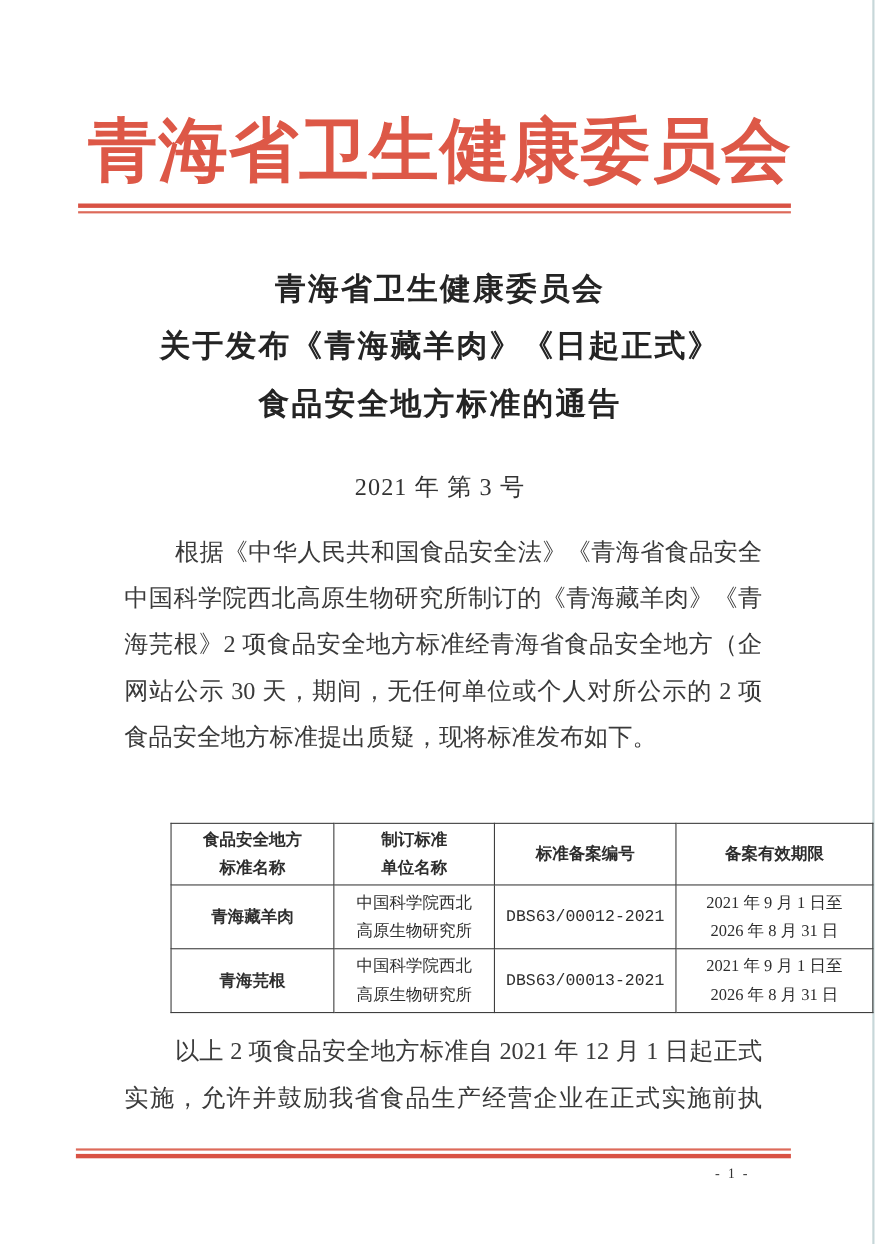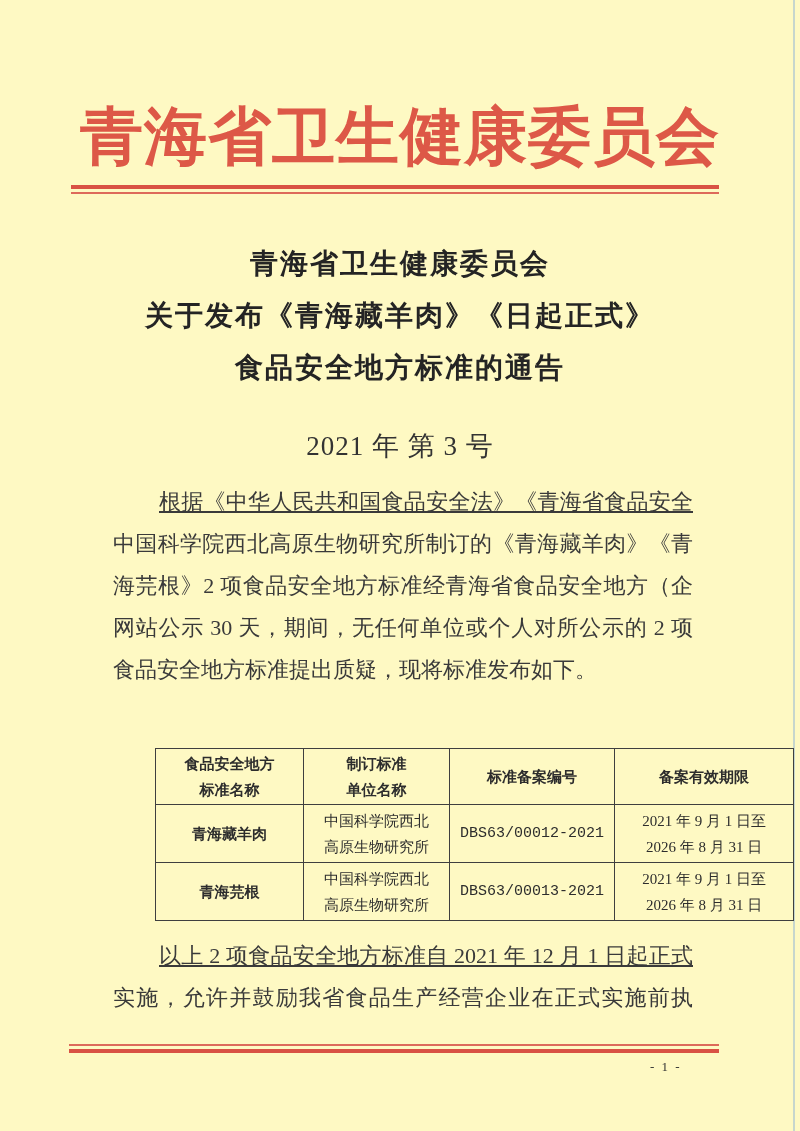--- a/index.html
+++ b/index.html
@@ -1,21 +1,21 @@
 <!DOCTYPE html>
 <html><head>
 <meta charset="utf-8">
 <style>
   html, body { margin: 0; padding: 0; background: #e8e8e8; }
   .page {
     position: relative;
     width: 800px;
     height: 1131px;
     margin: 0 auto;
-    background: #fef9c3;
+    background: #ffffff;
     overflow: hidden;
     font-family: "Liberation Serif", "DejaVu Serif", serif;
   }
   
   .scan-edge {
     position: absolute;
     top: 0; right: 5px;
     width: 2px; height: 100%;
     background: #b9cdcf;
     opacity: .8;
@@ -52,37 +52,37 @@
     color: #242424;
     line-height: 52px;
     letter-spacing: 2px;
   }
   
   .issue {
     position: absolute;
     top: 428px; left: 0;
     width: 100%;
     text-align: center;
-    font-size: 27px;
+    font-size: 22px;
     color: #333;
     letter-spacing: 1px;
   }
   
   .para {
     position: absolute;
     left: 113px;
     width: 580px;
     font-size: 22px;
     color: #3a3a3a;
     line-height: 42px;
     word-break: break-all;
   }
   .para .line { text-align: justify; text-align-last: justify; }
   .para .line.noj { text-align: left; text-align-last: left; }
-  .para .line.ind { text-indent: 46px; text-decoration: underline; }
+  .para .line.ind { text-indent: 46px; }
   .para1 { top: 481px; }
   .para2 { top: 935px; }
   
   table.std {
     position: absolute;
     top: 748px; left: 107px;
     border-collapse: collapse;
     table-layout: fixed;
     font-size: 15px;
     color: #2d2d2d;

